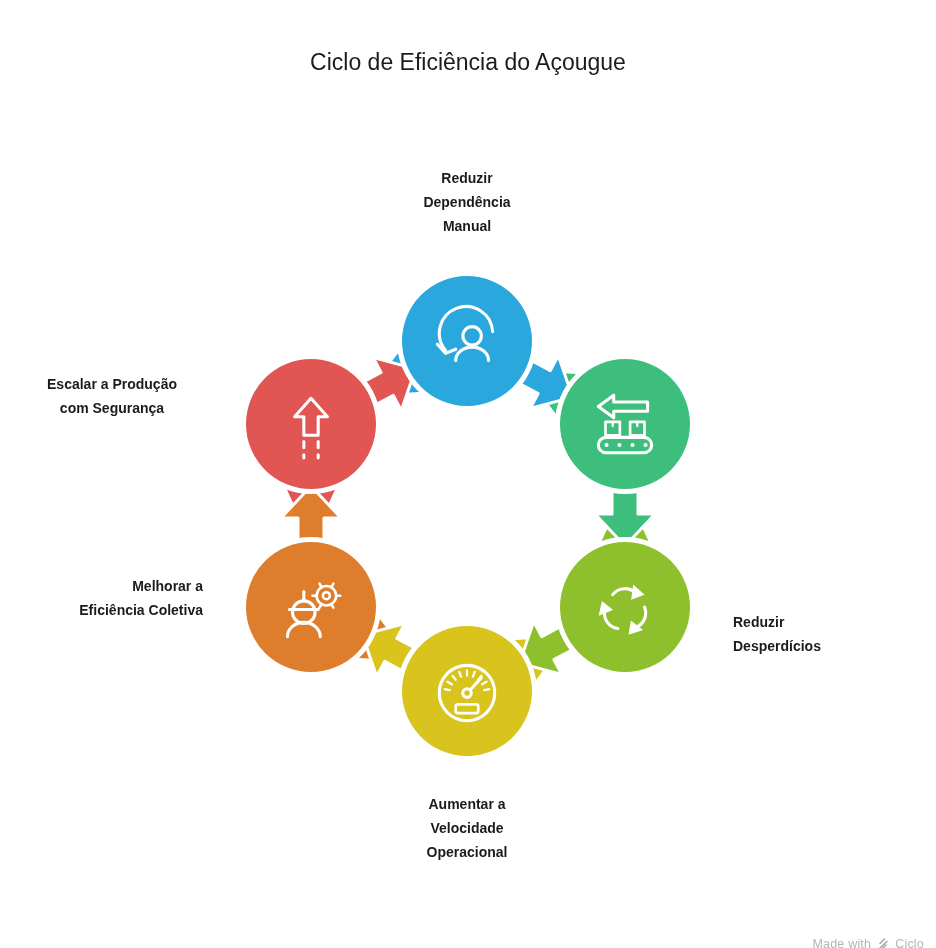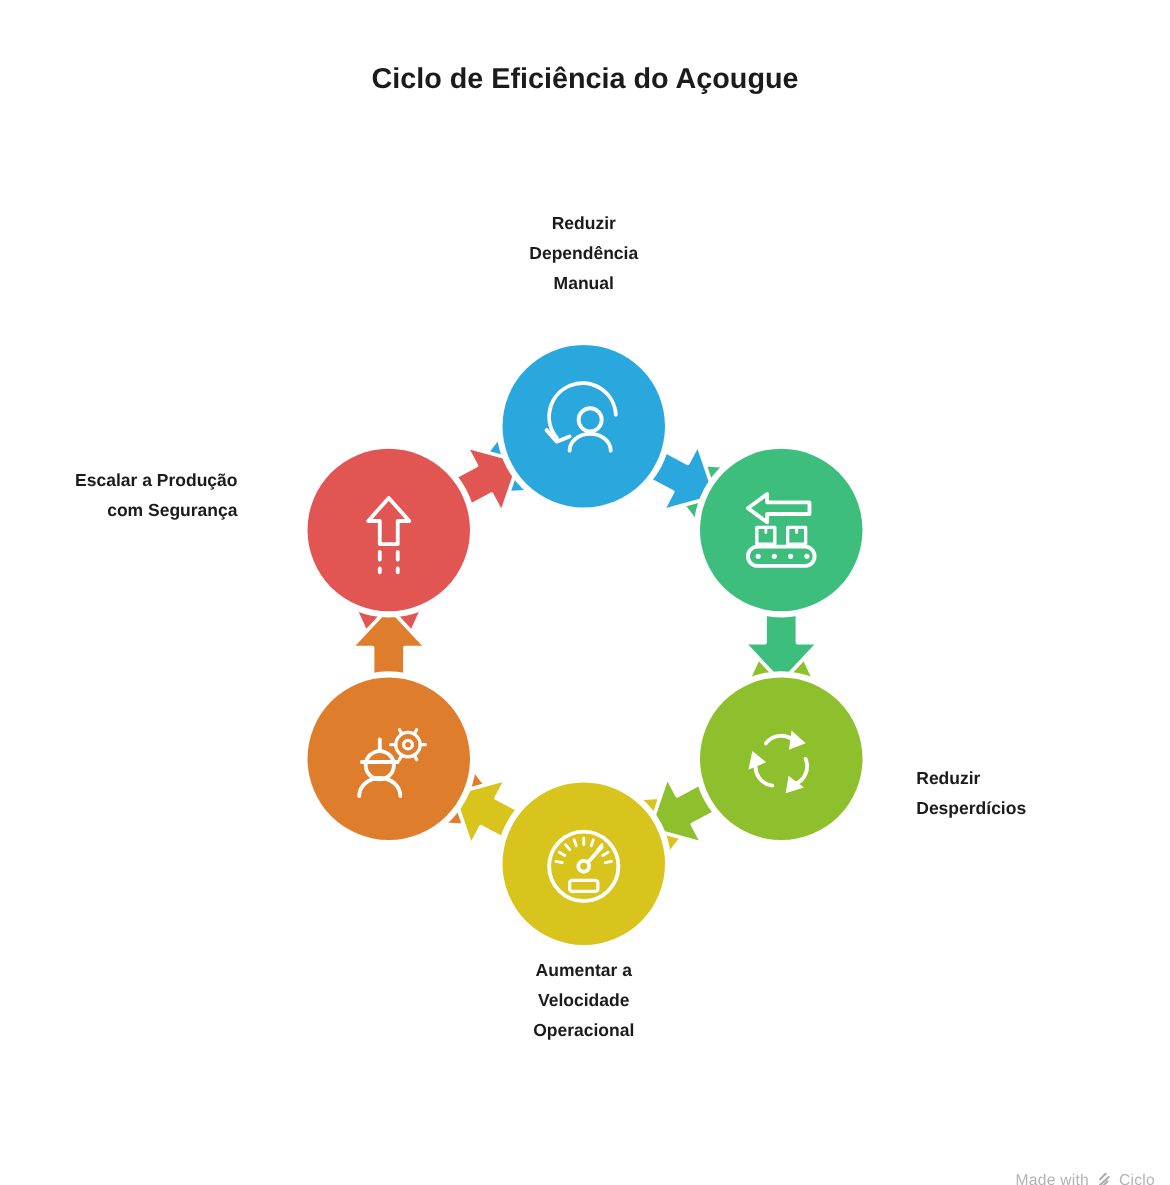--- a/index.html
+++ b/index.html
@@ -2,36 +2,36 @@
 <html><head>
 <meta charset="utf-8">
 <style>
   html,body{margin:0;padding:0;background:#fff;}
   .canvas{
     position:relative;width:936px;height:948px;background:#ffffff;overflow:hidden;
     font-family:"Liberation Sans","DejaVu Sans",sans-serif;color:#1b1b1b;
   }
   .title{
     position:absolute;left:0;top:46px;width:936px;text-align:center;
-    font-size:23px;line-height:33px;font-weight:bold;color:#1b1b1b;z-index:4;
+    font-size:23px;line-height:33px;font-weight:normal;color:#1b1b1b;z-index:4;
   }
   .connector{position:absolute;z-index:1;}
   .node{
     position:absolute;width:130px;height:130px;border-radius:50%;
     box-shadow:0 0 0 5px #ffffff;display:flex;align-items:center;justify-content:center;z-index:2;
   }
   .label{
     position:absolute;font-weight:bold;font-size:14px;line-height:24px;
     color:#1b1b1b;white-space:pre-line;z-index:3;
   }
   .label-top{left:317px;top:166px;width:300px;text-align:center;}
   .label-right-1{left:733px;top:406px;width:195px;text-align:left;}
   .label-right-2{left:733px;top:610px;width:195px;text-align:left;}
-  .label-bottom{left:317px;top:764px;width:300px;text-align:center;}
-  .label-left-1{left:0;top:372px;width:190px;text-align:right;}
+  .label-bottom{left:317px;top:792px;width:300px;text-align:center;}
+  .label-left-1{left:17px;top:372px;width:190px;text-align:center;}
   .label-left-2{left:13px;top:574px;width:190px;text-align:right;}
   .watermark{
     position:absolute;right:12px;top:905px;display:flex;align-items:center;gap:5px;
     font-size:12.5px;color:#b4b4b8;z-index:4;letter-spacing:.2px;margin-top:32px;
   }
   .watermark svg{display:block;}
 </style>
 </head>
 <body>
 
@@ -155,20 +155,22 @@
   </div>
 
   <div class="label label-top">Reduzir
 Dependência
 Manual</div>
   <div class="label label-right-2">Reduzir
 Desperdícios</div>
   <div class="label label-bottom">Aumentar a
 Velocidade
 Operacional</div>
+  <div class="label label-left-2">Melhorar a
+Eficiência Coletiva</div>
   <div class="label label-left-1">Escalar a Produção
 com Segurança</div>
 
   <div class="watermark">
     <span>Made with</span>
     <svg width="14" height="14" viewBox="0 0 14 14" fill="none" stroke="#a8a8ad" stroke-width="1.6" stroke-linecap="round">
       <path d="M8.5,2 L4,6.5"></path>
       <path d="M11,4.5 L3,12"></path>
       <path d="M10,8 L6.5,11.5"></path>
     </svg>

